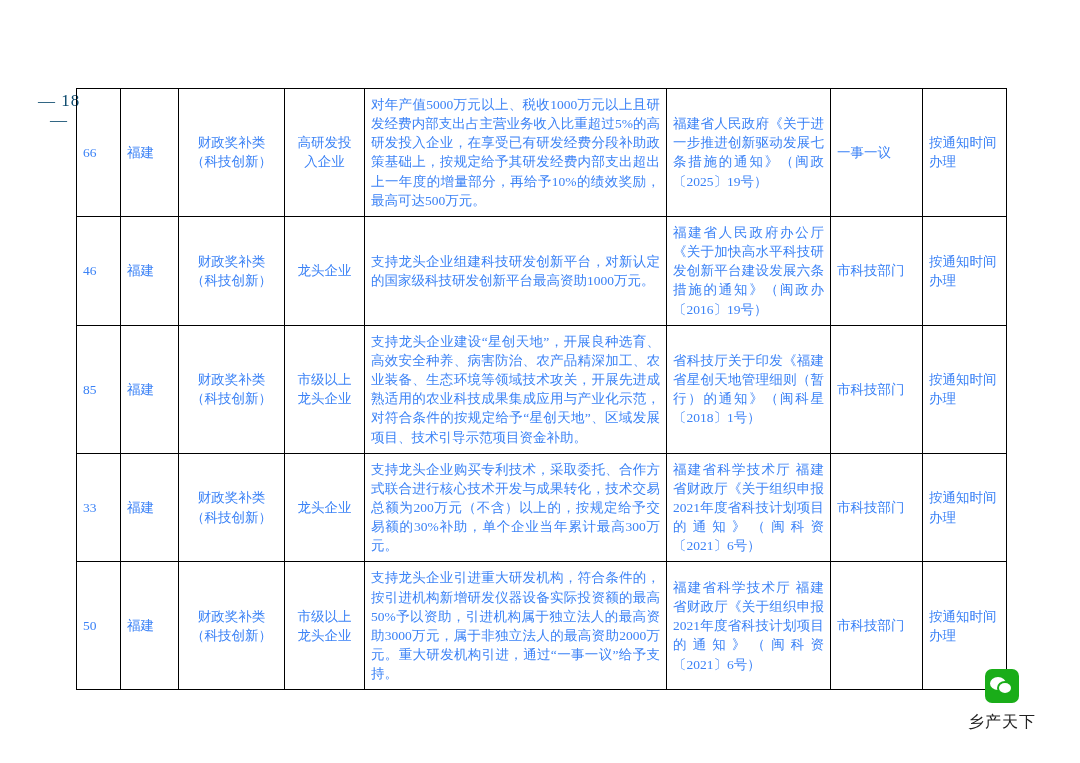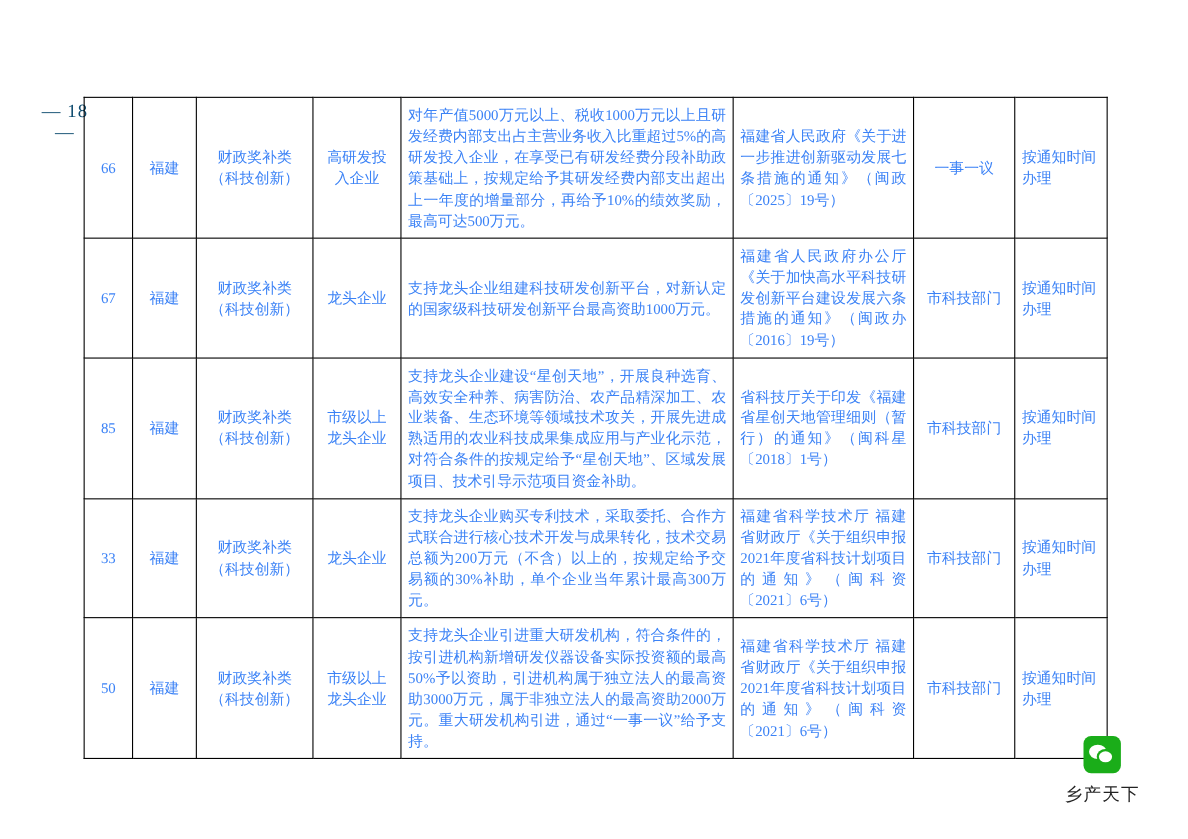--- a/index.html
+++ b/index.html
@@ -55,21 +55,20 @@
   col.c-num    { width: 44px; }
   col.c-region { width: 58px; }
   col.c-type   { width: 106px; }
   col.c-target { width: 80px; }
   col.c-content{ width: 302px; }
   col.c-basis  { width: 164px; }
   col.c-dept   { width: 92px; }
   col.c-time   { width: 84px; }
 
   td.num, td.region, td.type, td.target, td.dept {
-    text-align: center;
   }
   td.type, td.target {
     text-align: center;
   }
   td.content, td.basis, td.time {
     text-align: justify;
     text-justify: inter-ideograph;
   }
   td.content {
     padding: 8px 8px;
@@ -155,21 +154,21 @@
           <span class="type-line">财政奖补类</span>
           <span class="type-line">（科技创新）</span>
         </td>
         <td class="target">高研发投入企业</td>
         <td class="content">对年产值5000万元以上、税收1000万元以上且研发经费内部支出占主营业务收入比重超过5%的高研发投入企业，在享受已有研发经费分段补助政策基础上，按规定给予其研发经费内部支出超出上一年度的增量部分，再给予10%的绩效奖励，最高可达500万元。</td>
         <td class="basis">福建省人民政府《关于进一步推进创新驱动发展七条措施的通知》（闽政〔2025〕19号）</td>
         <td class="dept">一事一议</td>
         <td class="time">按通知时间办理</td>
       </tr>
       <tr>
-        <td class="num">67</td>
+        <td class="num">46</td>
         <td class="region">福建</td>
         <td class="type">
           <span class="type-line">财政奖补类</span>
           <span class="type-line">（科技创新）</span>
         </td>
         <td class="target">龙头企业</td>
         <td class="content">支持龙头企业组建科技研发创新平台，对新认定的国家级科技研发创新平台最高资助1000万元。</td>
         <td class="basis">福建省人民政府办公厅《关于加快高水平科技研发创新平台建设发展六条措施的通知》（闽政办〔2016〕19号）</td>
         <td class="dept">市科技部门</td>
         <td class="time">按通知时间办理</td>

